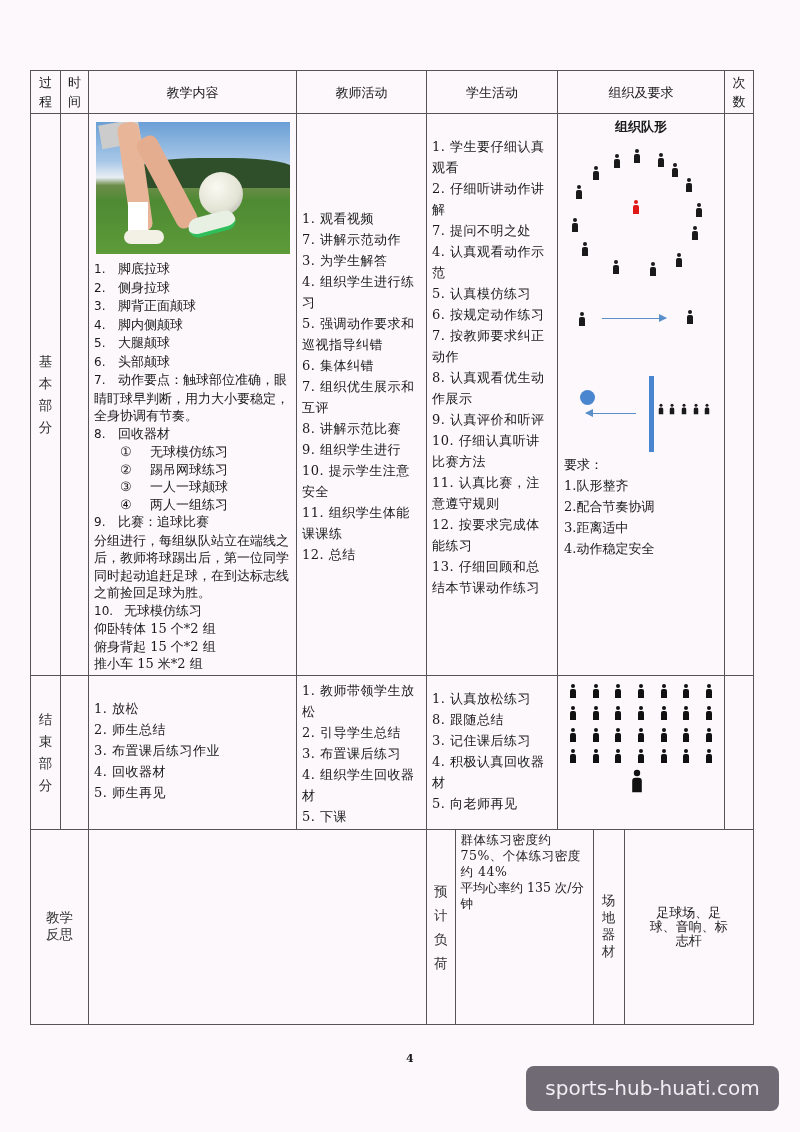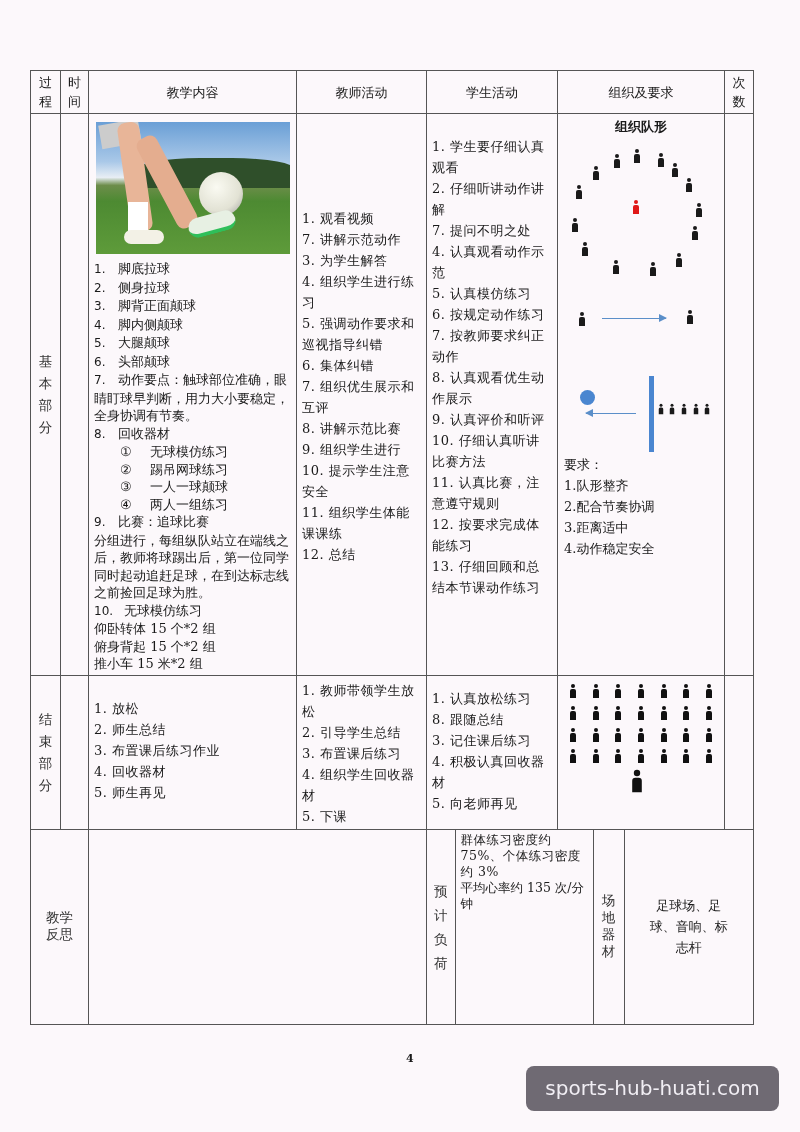--- a/index.html
+++ b/index.html
@@ -262,25 +262,25 @@
         <colgroup>
               <col style="width:28px">
               <col style="width:138px">
               <col style="width:31px">
               <col>
             </colgroup>
         <tbody>
               <tr>
           <td class="vlabel" style="border:none;border-right:1px solid #555"><span style="display:inline-block;width:14px;word-break:break-all;line-height:24px">预计负荷</span></td>
           <td style="border:none;border-right:1px solid #555;padding:2px 5px;font-size:12.5px;line-height:16px">
-            <div style="letter-spacing:0.5px">群体练习密度约75%、个体练习密度约 3%</div>
+            <div style="letter-spacing:0.5px">群体练习密度约75%、个体练习密度约 44%</div>
             <div>平均心率约 135 次/分钟</div>
           </td>
           <td class="vlabel" style="border:none;border-right:1px solid #555"><span style="display:inline-block;width:14px;word-break:break-all;line-height:17px">场地器材</span></td>
-          <td class="center-text" style="border:none;padding:0 22px;line-height:21px">足球场、足球、音响、标志杆</td>
+          <td class="center-text" style="border:none;padding:0 22px;line-height:14px">足球场、足球、音响、标志杆</td>
         </tr>
       </tbody>
           </table>
     </td>
   </tr>
 </tbody>
   </table>
 
 <div class="page-num">4</div>
 <div class="watermark">sports-hub-huati.com</div>

